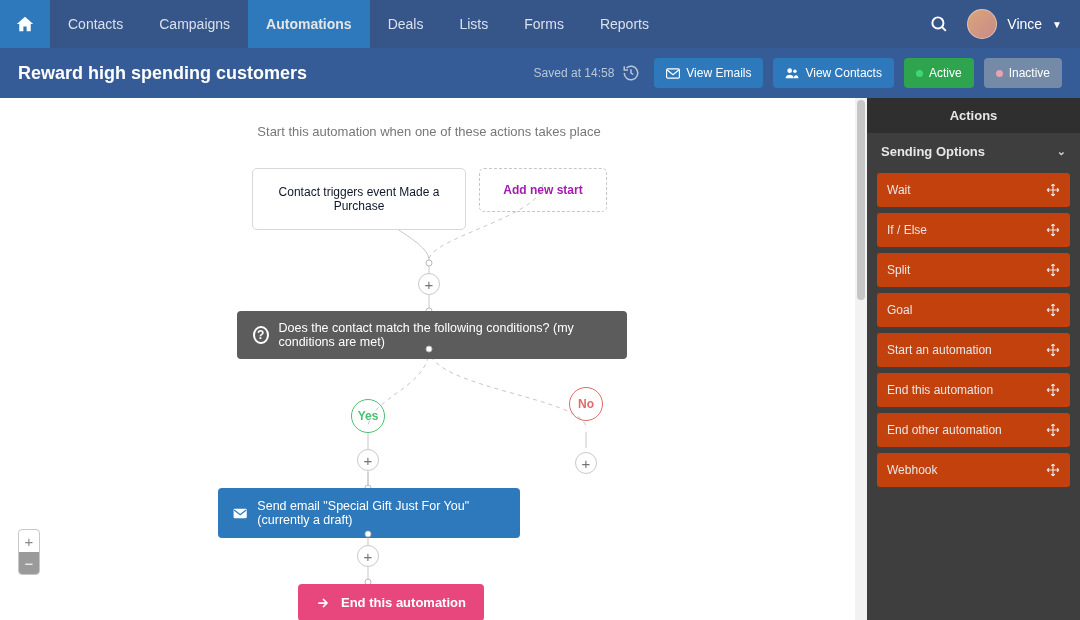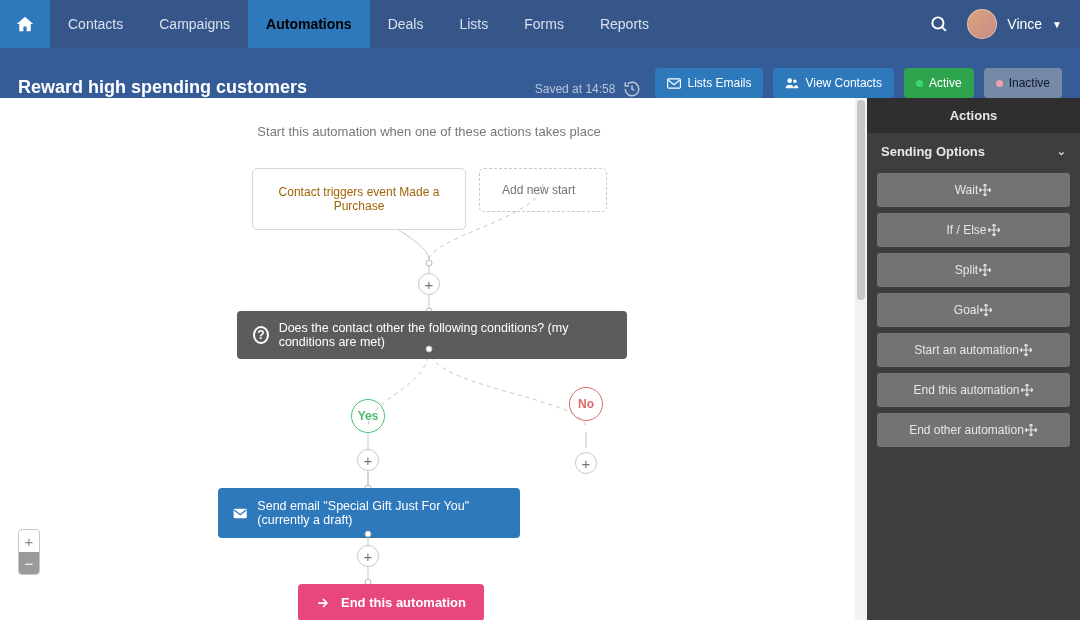--- a/index.html
+++ b/index.html
@@ -2,49 +2,49 @@
 <html><head>
   <meta charset="utf-8">
   <style>
     * { box-sizing: border-box; margin: 0; padding: 0; }
     body { font-family: -apple-system, BlinkMacSystemFont, "Segoe UI", Arial, sans-serif; font-size: 13px; width: 1080px; height: 620px; overflow: hidden; background: #fff; }
     
     .topbar { background: #365588; height: 48px; display: flex; align-items: stretch; }
     .home-btn { width: 50px; background: #2e78bc; display: flex; align-items: center; justify-content: center; color: #fff; }
     .nav { display: flex; align-items: stretch; flex: 1; }
     .nav-item { display: flex; align-items: center; padding: 0 18px; color: #d8e1ef; font-size: 14px; cursor: pointer; }
-    .nav-item.active { background: #2e78bc; color: #000000; font-weight: 600; }
+    .nav-item.active { background: #2e78bc; color: #e5e5e5; font-weight: 600; }
     .nav-right { display: flex; align-items: center; gap: 18px; padding-right: 18px; }
     .search-btn { color: #fff; display: flex; align-items: center; }
     .user-area { display: flex; align-items: center; gap: 10px; color: #fff; font-size: 14px; cursor: pointer; }
     .avatar { width: 30px; height: 30px; border-radius: 50%; background: linear-gradient(135deg,#d9a679,#c98a8a); border: 1px solid rgba(255,255,255,.4); }
 
-    .subbar { background: #355c97; height: 50px; display: flex; align-items: flex-end; padding: 0 18px; gap: 14px; }
+    .subbar { background: #355c97; height: 50px; display: flex; align-items: center; padding: 0 18px; gap: 14px; }
     .page-title { color: #fff; font-size: 18px; font-weight: 600; flex: 1; }
     .saved-text { color: #b9c5d8; font-size: 12px; display: flex; align-items: center; gap: 8px; }
     .history-icon { color: #b9c5d8; }
     .pill-group { display: flex; gap: 10px; }
     .pill { height: 30px; border-radius: 4px; display: flex; align-items: center; padding: 0 12px; font-size: 12px; color: #fff; gap: 6px; cursor: pointer; }
     .pill.blue { background: #2e78bc; }
     .pill.green { background: #2fa44f; cursor: default; }
-    .pill.gray { background: #758aa6; color: #0f172a; }
+    .pill.gray { background: #758aa6; color: #ffffff; }
     .dot { width: 7px; height: 7px; border-radius: 50%; display: inline-block; }
     .dot.g { background: #3fd776; }
     .dot.r { background: #e8a3ae; }
 
     .workspace { display: flex; height: calc(620px - 98px); }
     .canvas { flex: 1; position: relative; background: #fff; overflow: auto; }
     .canvas-scroll { position: absolute; right: 0; top: 0; bottom: 0; width: 12px; background: #f2f2f2; }
     .canvas-scroll-thumb { width: 8px; margin: 2px; height: 200px; background: #c6c6c6; border-radius: 4px; }
 
     .canvas-inner { position: relative; width: 858px; height: 700px; }
     .start-text { position: absolute; top: 26px; left: 0; right: 0; text-align: center; color: #777; font-size: 13px; }
 
-    .trigger-box { position: absolute; border: 1px solid #d8d8d8; border-radius: 5px; padding: 16px 22px; background: #fff; font-size: 12px; color: #a16207; }
-    .add-start { position: absolute; border: 1px dashed #c7c7c7; border-radius: 5px; padding: 14px 22px; color: #737373; font-size: 12px; text-align: left; }
+    .trigger-box { position: absolute; border: 1px solid #d8d8d8; border-radius: 5px; padding: 16px 22px; background: #fff; font-size: 12px; color: #0f172a; }
+    .add-start { position: absolute; border: 1px dashed #c7c7c7; border-radius: 5px; padding: 14px 22px; color: #a21caf; font-size: 12px; text-align: center; font-weight: bold; }
 
     svg.edges { position: absolute; left: 0; top: 0; width: 858px; height: 700px; pointer-events: none; }
 
     .plus-circle { position: absolute; width: 22px; height: 22px; border-radius: 50%; background: #fff; border: 1px solid #c9c9c9; display: flex; align-items: center; justify-content: center; font-size: 15px; color: #747474; cursor: pointer; transform: translate(-50%,-50%); }
     .connector-dot { position: absolute; width: 7px; height: 7px; border-radius: 50%; background: #fff; border: 1px solid #b9b9b9; transform: translate(-50%,-50%); }
 
     .cond-box { position: absolute; background: #5c5c5c; color: #fff; border-radius: 4px; padding: 10px 16px; display: flex; align-items: center; gap: 10px; font-size: 12.5px; font-weight: 500; }
     .cond-icon { width: 18px; height: 18px; border-radius: 50%; border: 2px solid #fff; display: flex; align-items: center; justify-content: center; font-size: 12px; font-weight: 700; }
 
     .yn-circle { position: absolute; width: 34px; height: 34px; border-radius: 50%; border: 1.5px solid; display: flex; align-items: center; justify-content: center; font-size: 12px; font-weight: 600; transform: translate(-50%,-50%); }
@@ -61,21 +61,21 @@
     .sidebar { width: 213px; background: #3e3e3e; color: #e7e7e7; display: flex; flex-direction: column; overflow-y: auto; }
     .side-head { background: #2f2f2f; text-align: center; padding: 10px 0; font-weight: 600; font-size: 13px; }
     .side-search { margin: 10px; display: flex; align-items: center; background: #4d4d4d; border-radius: 3px; padding: 6px 8px; gap: 6px; }
     .side-search input { background: transparent; border: none; outline: none; color: #ddd; font-size: 12px; flex: 1; }
     .side-search input::placeholder { color: #b7b7b7; }
 
     .section { padding: 11px 14px; font-size: 13px; font-weight: 600; display: flex; align-items: center; justify-content: space-between; cursor: pointer; background: #3e3e3e; }
     .section .chev { font-size: 11px; color: #cfcfcf; }
 
     .action-list { padding: 3px 10px 8px; display: flex; flex-direction: column; gap: 6px; }
-    .action-item { background: #737373; border-radius: 3px; padding: 10px 10px; font-size: 12px; display: flex; align-items: center; justify-content: center; cursor: grab; }
+    .action-item { background: #c2410c; border-radius: 3px; padding: 10px 10px; font-size: 12px; display: flex; align-items: center; justify-content: space-between; cursor: grab; }
     .grip { display: flex; align-items: center; justify-content: center; }
   </style>
 </head>
 <body>
 
 <div class="topbar">
   <div class="home-btn">
     <svg width="20" height="18" viewBox="0 0 24 22" fill="currentColor">
         <path d="M12 2 L2 11 H5 V20 H10 V14 H14 V20 H19 V11 H22 Z"></path>
       </svg>
@@ -113,21 +113,21 @@
         <polyline points="3 3 3 8 8 8"></polyline>
         <polyline points="12 7 12 12 15 14"></polyline>
       </svg>
   </div>
   <div class="pill-group">
     <div class="pill blue">
       <svg width="14" height="11" viewBox="0 0 24 18" fill="currentColor">
           <rect x="1" y="1" width="22" height="16" rx="2" fill="none" stroke="currentColor" stroke-width="2"></rect>
           <polyline points="2,3 12,11 22,3" fill="none" stroke="currentColor" stroke-width="2"></polyline>
         </svg>
-      <span>Lists Emails</span>
+      <span>View Emails</span>
     </div>
     <div class="pill blue">
       <svg width="14" height="12" viewBox="0 0 24 20" fill="currentColor">
           <circle cx="8" cy="6" r="4"></circle>
           <circle cx="17" cy="7" r="3"></circle>
           <path d="M1 19c0-4 4-6 7-6s7 2 7 6"></path>
           <path d="M15 19c0-3 2-5 4-5s4 2 4 5"></path>
         </svg>
       <span>View Contacts</span>
     </div>
@@ -160,21 +160,21 @@
 
       <div class="trigger-box" style="left:252px; top:70px; width:214px; text-align:center;">Contact triggers event Made a Purchase</div>
       <div class="add-start" style="left:479px; top:70px; width:128px;">Add new start</div>
 
       <div class="connector-dot" style="left:429px; top:165px;"></div>
       <div class="plus-circle" style="left:429px; top:186px;">+</div>
       <div class="connector-dot" style="left:429px; top:213px;"></div>
 
       <div class="cond-box" style="left:237px; top:213px; width:390px;">
         <span class="cond-icon">?</span>
-        <span>Does the contact other the following conditions? (my conditions are met)</span>
+        <span>Does the contact match the following conditions? (my conditions are met)</span>
       </div>
       <div class="connector-dot" style="left:429px; top:251px;"></div>
 
       <div class="yn-circle yes" style="top:318px;">Yes</div>
       <div class="yn-circle no" style="top:306px;">No</div>
 
       <div class="plus-circle" style="left:368px; top:362px;">+</div>
       <div class="plus-circle" style="left:586px; top:365px;">+</div>
       <div class="connector-dot" style="left:368px; top:390px;"></div>
 
@@ -266,20 +266,28 @@
           </span>
         </div>
       <div class="action-item">
           <span>End other automation</span>
           <span class="grip">
             <svg width="14" height="14" viewBox="0 0 24 24" fill="none" stroke="#e7e7e7" stroke-width="2">
               <path d="M12 2v20M2 12h20M12 2l-3 3M12 2l3 3M12 22l-3-3M12 22l3-3M2 12l3-3M2 12l3 3M22 12l-3-3M22 12l-3 3"></path>
             </svg>
           </span>
         </div>
+      <div class="action-item">
+          <span>Webhook</span>
+          <span class="grip">
+            <svg width="14" height="14" viewBox="0 0 24 24" fill="none" stroke="#e7e7e7" stroke-width="2">
+              <path d="M12 2v20M2 12h20M12 2l-3 3M12 2l3 3M12 22l-3-3M12 22l3-3M2 12l3-3M2 12l3 3M22 12l-3-3M22 12l-3 3"></path>
+            </svg>
+          </span>
+        </div>
     </div>
 
     <div class="section">
       
       
     </div>
   </div>
 </div>
 
 </body></html>

